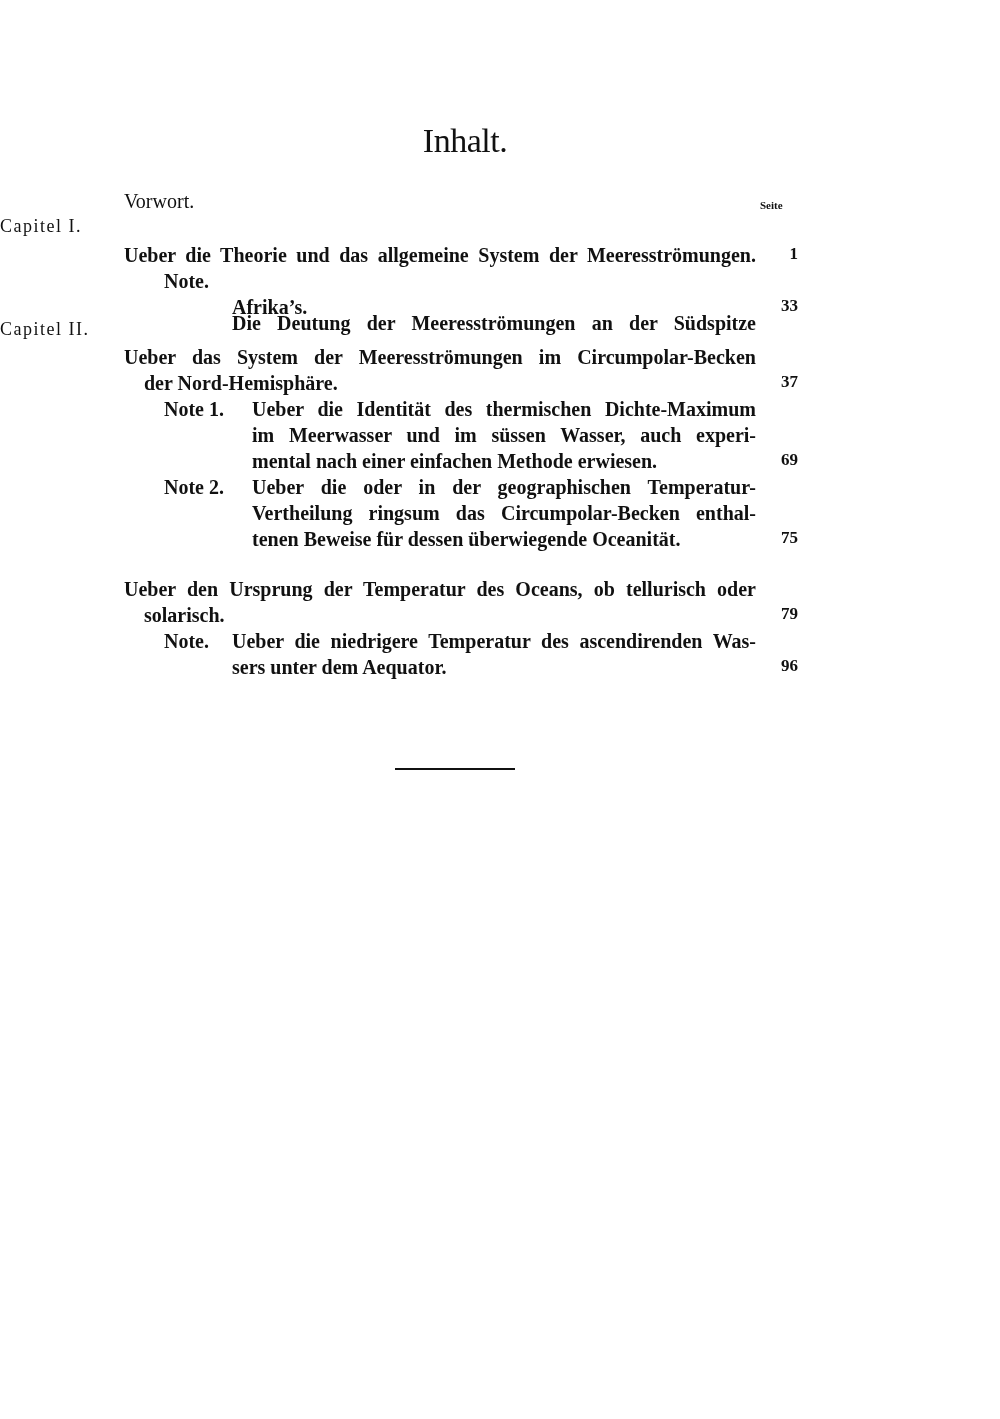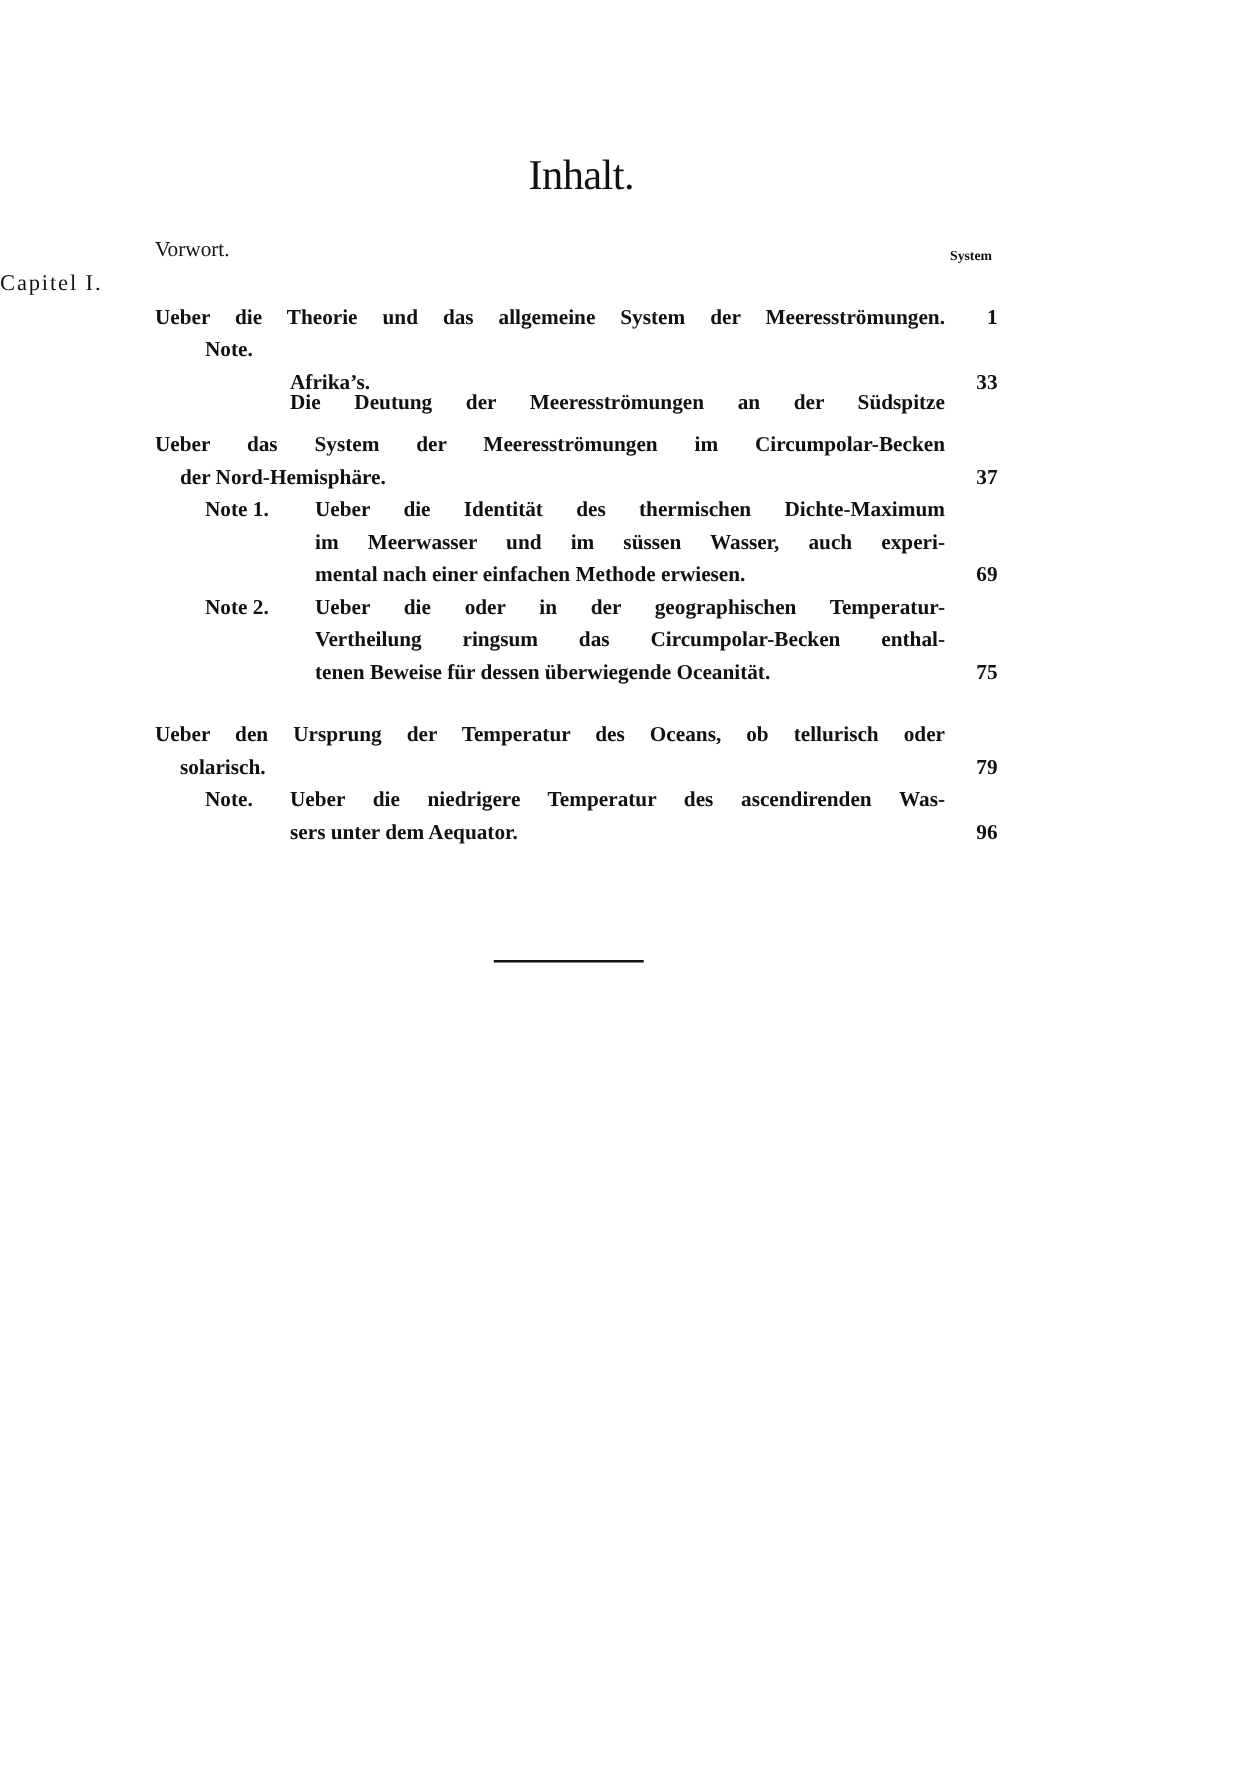--- a/index.html
+++ b/index.html
@@ -7,21 +7,21 @@
       width: 1000px; height: 1419px; background: #ffffff; position: relative;
       font-family: "DejaVu Serif", "Liberation Serif", serif; color: #111;
       overflow: hidden;
     }
     .page { position: absolute; left: 0; top: 0; width: 1000px; height: 1042px; }
     .title {
       position: absolute; left: 0; width: 930px; top: 122px; text-align: center;
       font-family: "Liberation Serif", serif; font-size: 34px; letter-spacing: -0.5px;
     }
     .line {
-      position: absolute; font-size: 17px; white-space: nowrap;
+      position: absolute; font-size: 20px; white-space: nowrap;
       font-family: "Liberation Serif", serif; font-weight: bold;
     }
     .plain { font-weight: normal; }
     .just { text-align: justify; text-align-last: justify; }
     .chap {
       position: absolute; left: 0; width: 920px; 
       font-size: 18px; letter-spacing: 1.5px; font-family: "Liberation Serif", serif;
     }
     .pg {
       position: absolute; right: 202px; font-size: 17px; text-align: right;
@@ -33,31 +33,32 @@
     }
     .rule { position: absolute; left: 395px; top: 768px; width: 120px; height: 2px; background: #111; }
   </style>
 </head>
 <body>
 
 <div class="page">
   <div class="title">Inhalt.</div>
 
   <div class="line plain" style="left:124px; top:190px;">Vorwort.</div>
-  <div class="seite">System</div>
+  <div class="seite">Seite</div>
 
   <div class="chap" style="top:216px;">Capitel I.</div>
   <div class="line just" style="left:124px; top:244px; width:632px;">Ueber die Theorie und das allgemeine System der Meeresströmungen.</div>
   <div class="pg" style="top:244px;">1</div>
 
   <div class="line" style="left:164px; top:270px;">Note.</div>
   <div class="line just" style="left:232px; top:270px; width:524px;margin-top:42px;">Die Deutung der Meeresströmungen an der Südspitze</div>
   <div class="line" style="left:232px; top:296px;">Afrika’s.</div>
   <div class="pg" style="top:296px;">33</div>
 
+  <div class="chap" style="top:319px;">Capitel II.</div>
   <div class="line just" style="left:124px; top:346px; width:632px;">Ueber das System der Meeresströmungen im Circumpolar-Becken</div>
   <div class="line" style="left:144px; top:372px;">der Nord-Hemisphäre.</div>
   <div class="pg" style="top:372px;margin-left:45px;">37</div>
 
   <div class="line" style="left:164px; top:398px;">Note 1.</div>
   <div class="line just" style="left:252px; top:398px; width:504px;">Ueber die Identität des thermischen Dichte-Maximum</div>
   <div class="line just" style="left:252px; top:424px; width:504px;">im Meerwasser und im süssen Wasser, auch experi-</div>
   <div class="line" style="left:252px; top:450px;">mental nach einer einfachen Methode erwiesen.</div>
   <div class="pg" style="top:450px;">69</div>
 

